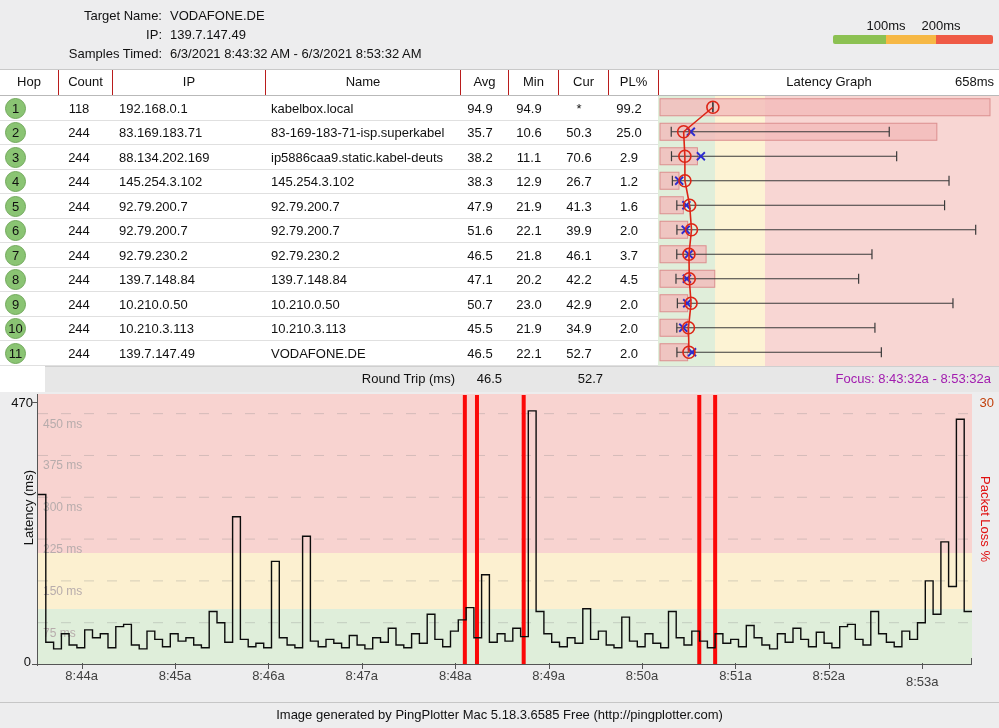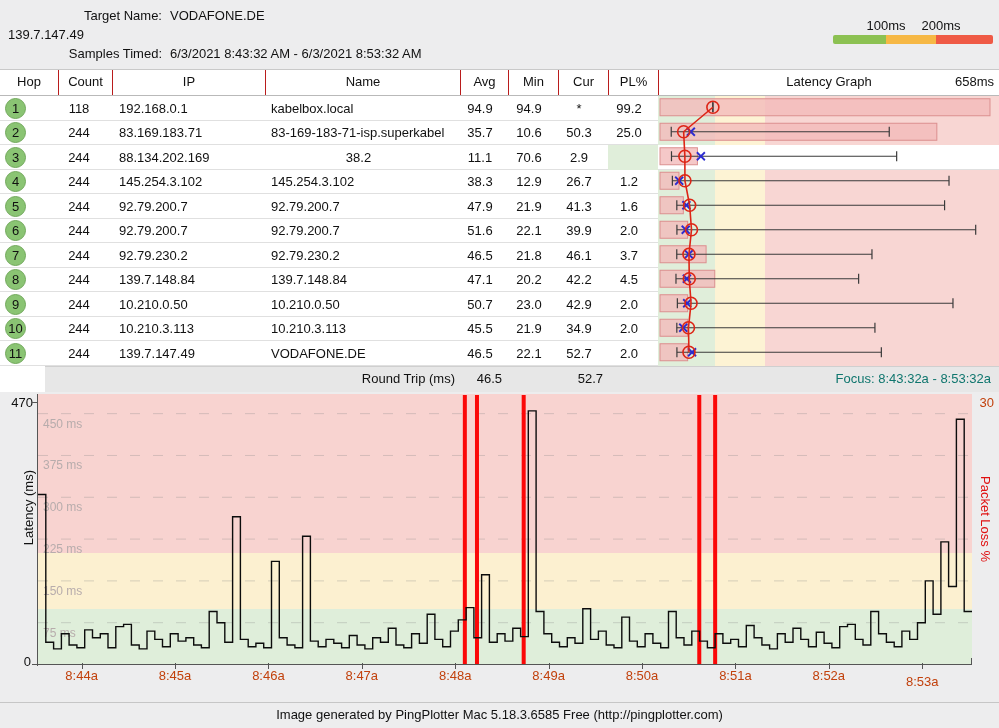--- a/index.html
+++ b/index.html
@@ -32,55 +32,56 @@
   .c-name{padding-left:6px;white-space:nowrap;overflow:hidden;}
   .badge{width:19px;height:19px;box-sizing:content-box;border-radius:50%;background:#8ac473;border:1px solid #72a95c;
          text-align:center;line-height:19px;margin-left:5px;}
   .c-graph{height:24.5px;
     background:linear-gradient(to right,#e0eeda 0 57px,#fdf3d4 57px 107px,#f8d6d3 107px 100%);}
   .overlay{position:absolute;left:658px;top:25px;width:341px;height:270px;pointer-events:none;}
   .tfoot{position:relative;height:25px;background:#e7e7e7;border-top:1px solid #cfcfcf;line-height:24px;margin-left:45px;}
   .rt-label{position:absolute;right:544px;}
   .rt-avg{position:absolute;right:497px;}
   .rt-cur{position:absolute;right:396px;}
-  .focus{position:absolute;right:8px;color:#0f766e;}
+  .focus{position:absolute;right:8px;color:#a21caf;}
 
   
   .chart-header{height:21px;background:#f8f8f8;border-bottom:1px solid #e2e2e2;position:relative;line-height:20px;}
   .ch-title{padding-left:4px;}
   .ch-range{position:absolute;right:4px;top:0;color:#222;}
   .chart{position:relative;height:291px;background:#ededee;}
   .plot{position:absolute;left:38px;top:2px;width:934px;height:271px;
     background:linear-gradient(to bottom,#f8d3d0 0 159px,#fcf0d0 159px 215px,#dfeeda 215px 100%);}
   .plot svg{position:absolute;left:0;top:0;}
   .yaxis-line{position:absolute;left:37px;top:2px;width:1px;height:272px;background:#555;}
   .ytick{position:absolute;width:5px;height:1px;background:#555;left:32px;}
   .ylab-max{position:absolute;left:0;top:3px;width:33px;text-align:right;}
   .ylab-zero{position:absolute;left:0;top:262px;width:31px;text-align:right;}
   .ylat{position:absolute;left:21px;top:78px;writing-mode:vertical-rl;transform:rotate(180deg);color:#111;}
   .y2-max{position:absolute;right:5px;top:3px;color:#c2410c;}
   .y2lab{position:absolute;right:6px;top:84px;writing-mode:vertical-rl;color:#e01010;}
   .xaxis{position:absolute;left:38px;top:275px;width:934px;height:17px;}
-  .xaxis .xlab{position:absolute;transform:translateX(-50%);color:#c2410c;top:1px;}
+  .xaxis .xlab{position:absolute;transform:translateX(-50%);color:#404040;top:1px;}
   .xaxis .xtick{position:absolute;width:1px;height:6px;background:#555;top:-4px;}
 
   .footer{position:absolute;left:0;right:0;bottom:0;height:25px;background:#ededee;
           border-top:1px solid #c6c6c6;text-align:center;line-height:24px;}
 </style>
 </head>
 <body>
 
 <div class="app">
 
   <div class="top-info">
     <div class="info-row">
       <span class="info-label">Target Name:</span>
       <span class="info-value">VODAFONE.DE</span>
     </div>
     <div class="info-row">
+      <span class="info-label">IP:</span>
       <span class="info-value">139.7.147.49</span>
     </div>
     <div class="info-row">
       <span class="info-label">Samples Timed:</span>
       <span class="info-value">6/3/2021 8:43:32 AM - 6/3/2021 8:53:32 AM</span>
     </div>
     <div class="legend">
       <div class="legend-labels">
         <span style="left:53px">100ms</span>
         <span style="left:108px">200ms</span>
@@ -133,20 +134,21 @@
     <div class="c-num c-pl">25.0</div>
     <div class="c-graph"></div>
   </div>
 
   <div class="row grid-cols">
     <div>
             <div class="badge">3</div>
           </div>
     <div class="c-count">244</div>
     <div class="c-ip">88.134.202.169</div>
+    <div class="c-name">ip5886caa9.static.kabel-deuts</div>
     <div class="c-num c-avg">38.2</div>
     <div class="c-num c-min">11.1</div>
     <div class="c-num c-cur">70.6</div>
     <div class="c-num c-pl">2.9</div>
     <div class="c-graph"></div>
   </div>
 
   <div class="row grid-cols">
     <div>
             <div class="badge">4</div>

